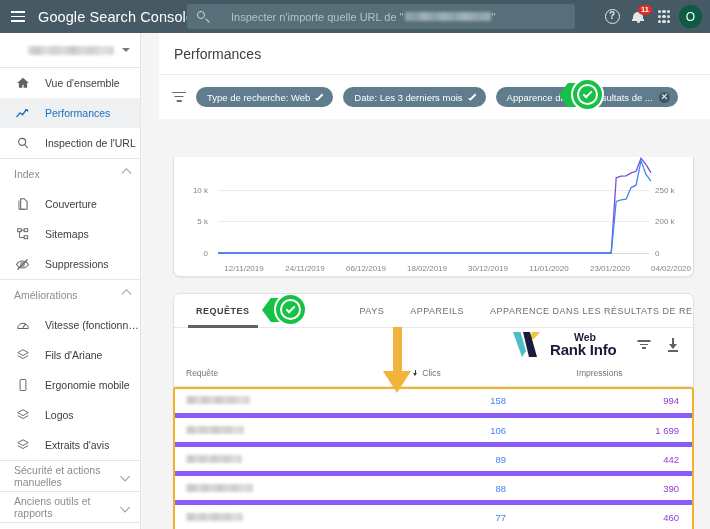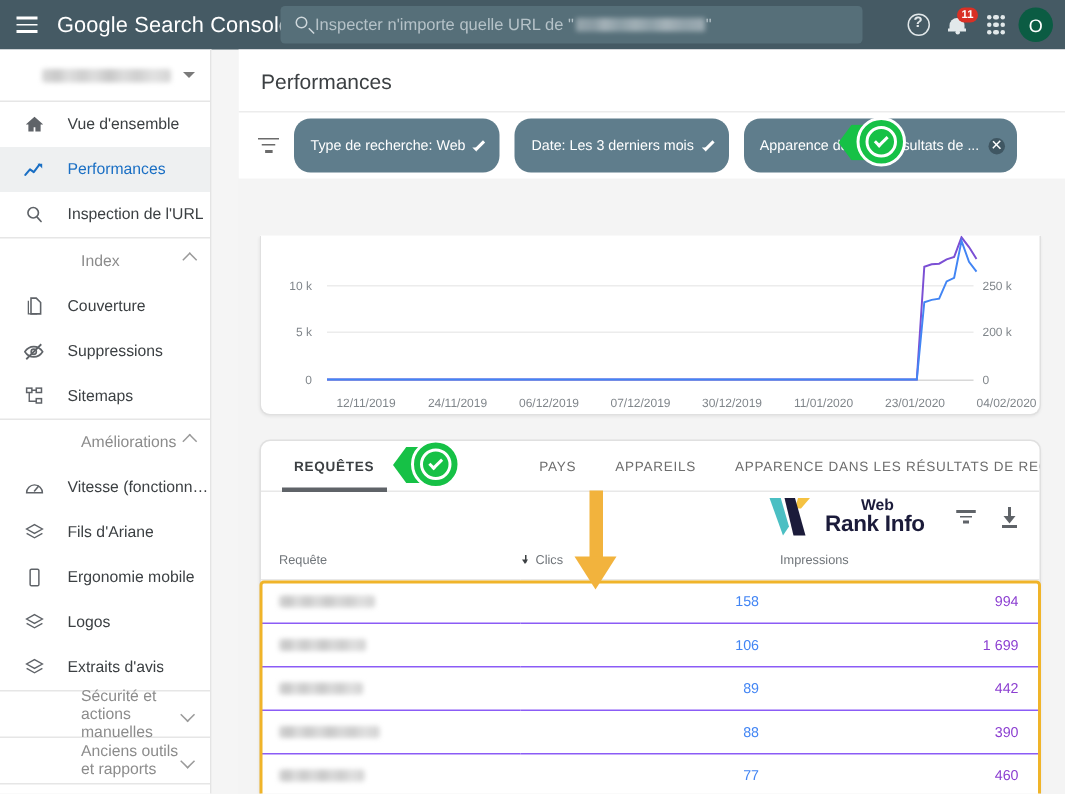--- a/index.html
+++ b/index.html
@@ -23,21 +23,21 @@
   .brand .b1 { font-weight: 400; }
   .brand .b2 { font-weight: 300; }
 
   .searchbox {
     position: absolute; left: 187px; top: 4px; width: 388px; height: 25px;
     background: #566f79; border-radius: 3px; display: flex; align-items: center;
   }
   .search-ic { width: 12px; height: 12px; margin-left: 10px; position: relative; flex: none; }
   .search-ic .c { position: absolute; width: 8px; height: 8px; border: 1.4px solid #cfd8dc; border-radius: 50%; top: 0; left: 0; }
   .search-ic .h { position: absolute; width: 5px; height: 1.4px; background: #cfd8dc; transform: rotate(45deg); bottom: 1px; right: -1px; }
-  .search-ph { margin-left: 1px; font-size: 11px; color: #b5c2c8; white-space: nowrap; display: flex; align-items: center; }
+  .search-ph { margin-left: 22px; font-size: 11px; color: #b5c2c8; white-space: nowrap; display: flex; align-items: center; }
   .blurtext { display: inline-block; height: 9px; border-radius: 1px; vertical-align: middle; margin: 0 1px;
     background: linear-gradient(90deg,#9aa9b0 0%,#8d9da5 14%,#a9b6bc 22%,#8fa0a8 34%,#a5b3b9 46%,#90a1a9 58%,#aab7bd 70%,#94a4ac 84%,#a2b0b7 100%);
     filter: blur(1.6px); opacity: .95; }
 
   .top-icons { position: absolute; right: 8px; top: 0; height: 33px; display: flex; align-items: center; }
   .ticon { width: 26px; height: 26px; display: flex; align-items: center; justify-content: center; position: relative; cursor: pointer; }
   .help-ic { width: 15px; height: 15px; border: 1.4px solid #e2e8ea; border-radius: 50%; color: #e2e8ea;
     font-size: 10px; line-height: 12px; text-align: center; font-weight: 700; }
   .bell-wrap { position: relative; }
   .bell { width: 12px; height: 12px; position: relative; }
@@ -62,37 +62,37 @@
   .caret { width: 0; height: 0; border-left: 4px solid transparent; border-right: 4px solid transparent;
     border-top: 4.5px solid #7a7a7a; margin-left: 8px; }
   .divider { height: 1px; background: #e6e6e6; margin: 0; }
 
   .nav-item { height: 30px; display: flex; align-items: center; padding-left: 14px; cursor: pointer; }
   .nav-item.active { background: #eef0f1; }
   .nav-item .ni-ic { width: 17px; height: 17px; flex: none; display: flex; align-items: center; justify-content: center; }
   .nav-item .ni-lb { margin-left: 14px; font-size: 10.5px; color: #3c4043; white-space: nowrap; overflow: hidden; text-overflow: ellipsis; }
   .nav-item.active .ni-lb { color: #1a6fc4; }
   .sec-head { height: 30px; display: flex; align-items: center; padding: 0 10px 0 14px; cursor: pointer; }
-  .sec-head .sh-lb { font-size: 10.5px; color: #8c8c8c; flex: 1; margin-left: 40px; }
+  .sec-head .sh-lb { font-size: 10.5px; color: #8c8c8c; flex: 1; }
   .chev { width: 7px; height: 7px; border-left: 1.3px solid #9a9a9a; border-bottom: 1.3px solid #9a9a9a; }
   .chev.up { transform: rotate(135deg) translate(-1px,1px); }
   .chev.down { transform: rotate(-45deg) translate(-1px,-1px); }
 
   
   .main { position: absolute; left: 159px; top: 33px; width: 551px; height: 496px; background: #f4f4f4; overflow: hidden; }
   .page-head { height: 41px; background: #fff; display: flex; align-items: center; padding-left: 15px; }
   .page-title { font-size: 14px; color: #3c4043; }
 
   .filter-bar { height: 45px; background: #fff; border-top: 1px solid #ececec; display: flex; align-items: center; padding-left: 13px; position: relative; }
   .filt-ic { width: 14px; height: 11px; position: relative; flex: none; cursor: pointer; }
   .filt-ic i { position: absolute; left: 50%; transform: translateX(-50%); height: 1.6px; background: #6b6b6b; }
   .filt-ic i:nth-child(1) { top: 0; width: 14px; }
   .filt-ic i:nth-child(2) { top: 4.3px; width: 9px; }
   .filt-ic i:nth-child(3) { top: 8.6px; width: 4.5px; }
-  .chip { height: 36px; background: #5f7d8c; color: #fff; border-radius: 11px; display: flex; align-items: center;
+  .chip { height: 20px; background: #5f7d8c; color: #fff; border-radius: 11px; display: flex; align-items: center;
     padding: 0 8px 0 11px; font-size: 9.5px; margin-left: 10px; white-space: nowrap; cursor: pointer; }
   .pencil { width: 9px; height: 9px; margin-left: 6px; position: relative; flex: none; }
   .pencil .p1 { position: absolute; width: 8px; height: 2.4px; background: #fff; transform: rotate(-45deg); top: 3px; left: 0; }
   .pencil .p2 { position: absolute; width: 0; height: 0; border-top: 2px solid transparent; border-bottom: 2px solid transparent;
     border-left: 2.4px solid #fff; top: 4.8px; left: 0px; transform: rotate(-45deg); }
   .xcircle { width: 11px; height: 11px; border-radius: 50%; background: #3f5662; margin-left: 6px; position: relative; flex: none; }
   .xcircle i { position: absolute; left: 2.2px; top: 4.8px; width: 6.5px; height: 1.2px; background: #fff; }
   .xcircle i:nth-child(1) { transform: rotate(45deg); }
   .xcircle i:nth-child(2) { transform: rotate(-45deg); }
   .update-line { position: absolute; right: 12px; bottom: -13px; font-size: 9px; color: #70757a; display: flex; align-items: center; }
@@ -139,22 +139,22 @@
   .ricon.filt i:nth-child(2) { top: 6.6px; width: 8px; }
   .ricon.filt i:nth-child(3) { top: 10.2px; width: 4px; }
   .ricon.dl .arw { position: absolute; left: 6.8px; top: 1px; width: 2.4px; height: 7px; background: #5f6368; }
   .ricon.dl .head { position: absolute; left: 4px; top: 6.5px; width: 0; height: 0;
     border-left: 4px solid transparent; border-right: 4px solid transparent; border-top: 5px solid #5f6368; }
   .ricon.dl .bar { position: absolute; left: 3px; bottom: 1.5px; width: 10px; height: 1.8px; background: #5f6368; }
 
   table.qt { width: 100%; border-collapse: collapse; table-layout: fixed; }
   table.qt th { font-size: 8.5px; font-weight: 400; color: #70757a; padding: 6px 0 8px; border-bottom: 1px solid #e8e8e8; }
   table.qt th.c1 { text-align: left; padding-left: 12px; }
-  table.qt th.c2, table.qt th.c3 { text-align: left; padding-right: 14px; }
-  table.qt td { height: 29px; border-bottom: 1px solid #8b5cf6; font-size: 9.5px; }
+  table.qt th.c2, table.qt th.c3 { text-align: center; padding-right: 14px; }
+  table.qt td { height: 29px; border-bottom: 5px solid #8b5cf6; font-size: 9.5px; }
   table.qt td.c1 { padding-left: 12px; }
   table.qt td.c2 { text-align: right; padding-right: 14px; color: #4285f4; }
   table.qt td.c3 { text-align: right; padding-right: 14px; color: #8c3fd1; }
   .qblur { display: block; height: 8px; border-radius: 2px;
     background: linear-gradient(90deg,#d6d6d6 0%,#c6c6c6 10%,#dedede 19%,#cacaca 29%,#dcdcdc 40%,#c8c8c8 51%,#dadada 62%,#cdcdcd 73%,#e0e0e0 85%,#d2d2d2 100%);
     filter: blur(1.8px); }
   .sortarrow { display: inline-block; width: 7px; height: 7px; position: relative; margin-right: 3px; vertical-align: -1px; }
   .sortarrow i { position: absolute; left: 2.8px; top: 0; width: 1.4px; height: 5px; background: #3c4043; }
   .sortarrow b { position: absolute; left: 1px; top: 3.2px; width: 0; height: 0;
     border-left: 2.5px solid transparent; border-right: 2.5px solid transparent; border-top: 3.4px solid #3c4043; }
@@ -270,39 +270,39 @@
       <svg width="14" height="14" viewBox="0 0 24 24">
           <path fill="none" stroke="#5f6368" stroke-width="1.8" d="M8 3h6l5 5v13H8z"></path>
           <path fill="none" stroke="#5f6368" stroke-width="1.5" d="M5 6v15h10"></path>
         </svg>
     </span>
     <span class="ni-lb">Couverture</span>
   </div>
 
   <div class="nav-item">
     <span class="ni-ic">
+      <svg width="14" height="14" viewBox="0 0 24 24">
+          <rect x="3" y="3" width="6" height="5" fill="none" stroke="#5f6368" stroke-width="1.7"></rect>
+          <rect x="14" y="3" width="6" height="5" fill="none" stroke="#5f6368" stroke-width="1.7"></rect>
+          <rect x="14" y="15" width="6" height="5" fill="none" stroke="#5f6368" stroke-width="1.7"></rect>
+          <path fill="none" stroke="#5f6368" stroke-width="1.6" d="M6 8v10h8M9 5.5h5"></path>
+        </svg>
+    </span>
+    <span class="ni-lb">Sitemaps</span>
+  </div>
+
+  <div class="nav-item">
+    <span class="ni-ic">
       <svg width="15" height="15" viewBox="0 0 24 24">
           <path fill="none" stroke="#5f6368" stroke-width="1.7" d="M2.5 12S6 6.5 12 6.5 21.5 12 21.5 12 18 17.5 12 17.5 2.5 12 2.5 12z"></path>
           <circle cx="12" cy="12" r="2.8" fill="none" stroke="#5f6368" stroke-width="1.7"></circle>
           <path stroke="#5f6368" stroke-width="1.9" d="M4 20L20 4"></path>
         </svg>
     </span>
     <span class="ni-lb">Suppressions</span>
-  </div>
-
-  <div class="nav-item">
-    <span class="ni-ic">
-      <svg width="14" height="14" viewBox="0 0 24 24">
-          <rect x="3" y="3" width="6" height="5" fill="none" stroke="#5f6368" stroke-width="1.7"></rect>
-          <rect x="14" y="3" width="6" height="5" fill="none" stroke="#5f6368" stroke-width="1.7"></rect>
-          <rect x="14" y="15" width="6" height="5" fill="none" stroke="#5f6368" stroke-width="1.7"></rect>
-          <path fill="none" stroke="#5f6368" stroke-width="1.6" d="M6 8v10h8M9 5.5h5"></path>
-        </svg>
-    </span>
-    <span class="ni-lb">Sitemaps</span>
   </div>
 
   <div class="divider"></div>
 
   <div class="sec-head">
     <span class="sh-lb">Améliorations</span>
     <span class="chev up"></span>
   </div>
 
   <div class="nav-item">
@@ -441,21 +441,21 @@
       <div class="ytick r" style="top:92px">0</div>
 
       <svg width="521" height="120" viewBox="0 0 521 120" style="position:absolute;left:0;top:0">
         <polyline id="ln-imp" fill="none" stroke="#7b4fd4" stroke-width="1.3" points="44.0,96.0 49.0,96.0 54.0,96.0 58.9,96.0 63.9,96.0 68.9,96.0 73.9,96.0 78.8,96.0 83.8,96.0 88.8,96.0 93.8,96.0 98.7,96.0 103.7,96.0 108.7,96.0 113.7,96.0 118.7,96.0 123.6,96.0 128.6,96.0 133.6,96.0 138.6,96.0 143.5,96.0 148.5,96.0 153.5,96.0 158.5,96.0 163.4,96.0 168.4,96.0 173.4,96.0 178.4,96.0 183.4,96.0 188.3,96.0 193.3,96.0 198.3,96.0 203.3,96.0 208.2,96.0 213.2,96.0 218.2,96.0 223.2,96.0 228.1,96.0 233.1,96.0 238.1,96.0 243.1,96.0 248.1,96.0 253.0,96.0 258.0,96.0 263.0,96.0 268.0,96.0 272.9,96.0 277.9,96.0 282.9,96.0 287.9,96.0 292.9,96.0 297.8,96.0 302.8,96.0 307.8,96.0 312.8,96.0 317.7,96.0 322.7,96.0 327.7,96.0 332.7,96.0 337.6,96.0 342.6,96.0 347.6,96.0 352.6,96.0 357.6,96.0 362.5,96.0 367.5,96.0 372.5,96.0 377.5,96.0 382.4,96.0 387.4,96.0 392.4,96.0 397.4,96.0 402.3,96.0 407.3,96.0 412.3,96.0 417.3,96.0 422.3,96.0 427.2,96.0 432.2,96.0 437.2,96.0 442.2,20.8 447.1,19.2 452.1,18.8 457.1,15.9 462.1,14.3 467.0,1.2 472.0,7.7 477.0,15.6"></polyline>
         <polyline id="ln-clk" fill="none" stroke="#4285f4" stroke-width="1.3" points="44.0,96.0 49.0,96.0 54.0,96.0 58.9,96.0 63.9,96.0 68.9,96.0 73.9,96.0 78.8,96.0 83.8,96.0 88.8,96.0 93.8,96.0 98.7,96.0 103.7,96.0 108.7,96.0 113.7,96.0 118.7,96.0 123.6,96.0 128.6,96.0 133.6,96.0 138.6,96.0 143.5,96.0 148.5,96.0 153.5,96.0 158.5,96.0 163.4,96.0 168.4,96.0 173.4,96.0 178.4,96.0 183.4,96.0 188.3,96.0 193.3,96.0 198.3,96.0 203.3,96.0 208.2,96.0 213.2,96.0 218.2,96.0 223.2,96.0 228.1,96.0 233.1,96.0 238.1,96.0 243.1,96.0 248.1,96.0 253.0,96.0 258.0,96.0 263.0,96.0 268.0,96.0 272.9,96.0 277.9,96.0 282.9,96.0 287.9,96.0 292.9,96.0 297.8,96.0 302.8,96.0 307.8,96.0 312.8,96.0 317.7,96.0 322.7,96.0 327.7,96.0 332.7,96.0 337.6,96.0 342.6,96.0 347.6,96.0 352.6,96.0 357.6,96.0 362.5,96.0 367.5,96.0 372.5,96.0 377.5,96.0 382.4,96.0 387.4,96.0 392.4,96.0 397.4,96.0 402.3,96.0 407.3,96.0 412.3,96.0 417.3,96.0 422.3,96.0 427.2,96.0 432.2,96.0 437.2,96.0 442.2,44.5 447.1,42.9 452.1,42.1 457.1,30.6 462.1,28.2 467.0,3.6 472.0,17.5 477.0,24.1"></polyline>
       </svg>
 
       <div class="xtick" style="left:70px">12/11/2019</div>
       <div class="xtick" style="left:131px">24/11/2019</div>
       <div class="xtick" style="left:192px">06/12/2019</div>
-      <div class="xtick" style="left:253px">07/12/2019</div>
+      <div class="xtick" style="left:253px">18/02/2019</div>
       <div class="xtick" style="left:314px">30/12/2019</div>
       <div class="xtick" style="left:375px">11/01/2020</div>
       <div class="xtick" style="left:436px">23/01/2020</div>
       <div class="xtick" style="left:497px">04/02/2020</div>
     </div>
   </div>
 
   <div class="card table-card">
 
     <div class="tabs">

